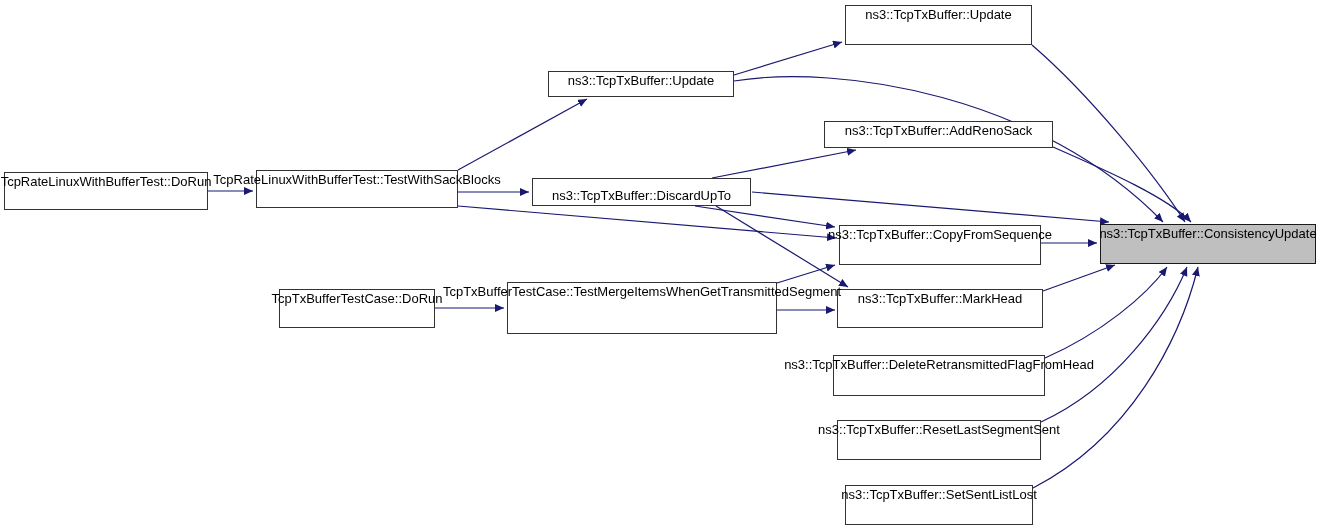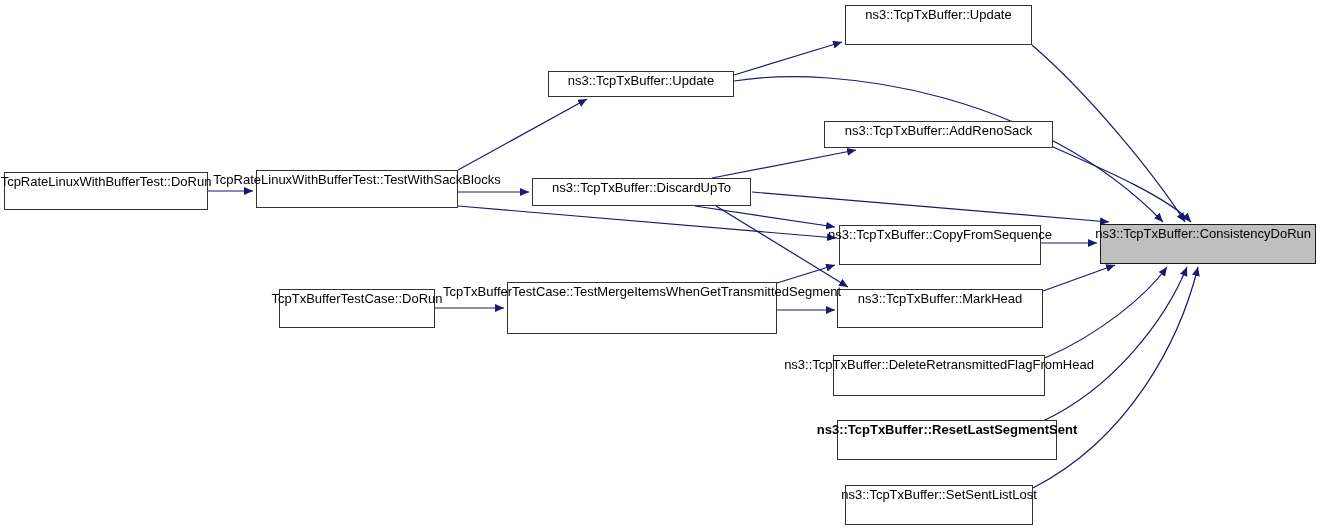--- a/index.html
+++ b/index.html
@@ -97,21 +97,21 @@
       </div>
       <div class="node align-center" style="left: 548px; top: 71px; width: 186px; height: 26px;">
         <div class="line">ns3::TcpTxBuffer::Update</div>
       </div>
       <div class="node align-center" style="left: 845px; top: 5px; width: 187px; height: 40px;">
         <div class="line">ns3::TcpTxBuffer::Update</div>
       </div>
       <div class="node align-center" style="left: 824px; top: 121px; width: 229px; height: 27px;">
         <div class="line">ns3::TcpTxBuffer::AddRenoSack</div>
       </div>
-      <div class="node align-center" style="left: 532px; top: 178px; width: 219px; height: 28px;">
+      <div class="node align-center" style="left: 532px; top: 178px; width: 219px; height: 28px; align-items: flex-end;">
         <div class="line">ns3::TcpTxBuffer::DiscardUpTo</div>
       </div>
       <div class="node align-center" style="left: 839px; top: 225px; width: 202px; height: 40px;">
         <div class="line">ns3::TcpTxBuffer::CopyFrom</div>
         <div class="line">Sequence</div>
       </div>
       <div class="node align-center" style="left: 837px; top: 289px; width: 206px; height: 39px;">
         <div class="line">ns3::TcpTxBuffer::MarkHead</div>
       </div>
       <div class="node align-center" style="left: 279px; top: 289px; width: 156px; height: 39px;">
@@ -120,26 +120,26 @@
       </div>
       <div class="node align-left-last-center" style="left: 507px; top: 282px; width: 270px; height: 52px;">
         <div class="line">TcpTxBufferTestCase</div>
         <div class="line">::TestMergeItemsWhenGetTransmitted</div>
         <div class="line center-line">Segment</div>
       </div>
       <div class="node align-left" style="left: 833px; top: 355px; width: 212px; height: 41px;">
         <div class="line">ns3::TcpTxBuffer::Delete</div>
         <div class="line">RetransmittedFlagFromHead</div>
       </div>
-      <div class="node align-center" style="left: 837px; top: 420px; width: 220px; height: 40px; font-weight: bold;">
+      <div class="node align-center" style="left: 837px; top: 420px; width: 204px; height: 40px;">
         <div class="line">ns3::TcpTxBuffer::ResetLast</div>
         <div class="line">SegmentSent</div>
       </div>
       <div class="node align-center" style="left: 845px; top: 485px; width: 188px; height: 40px;">
         <div class="line">ns3::TcpTxBuffer::SetSent</div>
         <div class="line">ListLost</div>
       </div>
-      <div class="node align-center highlight" style="left: 1100px; top: 224px; width: 216px; height: 40px; justify-content: flex-end;">
+      <div class="node align-center highlight" style="left: 1100px; top: 224px; width: 216px; height: 40px;">
         <div class="line">ns3::TcpTxBuffer::Consistency</div>
-        <div class="line">DoRun</div>
+        <div class="line">Update</div>
       </div>
     </div>
 </div>
 
 </body></html>

